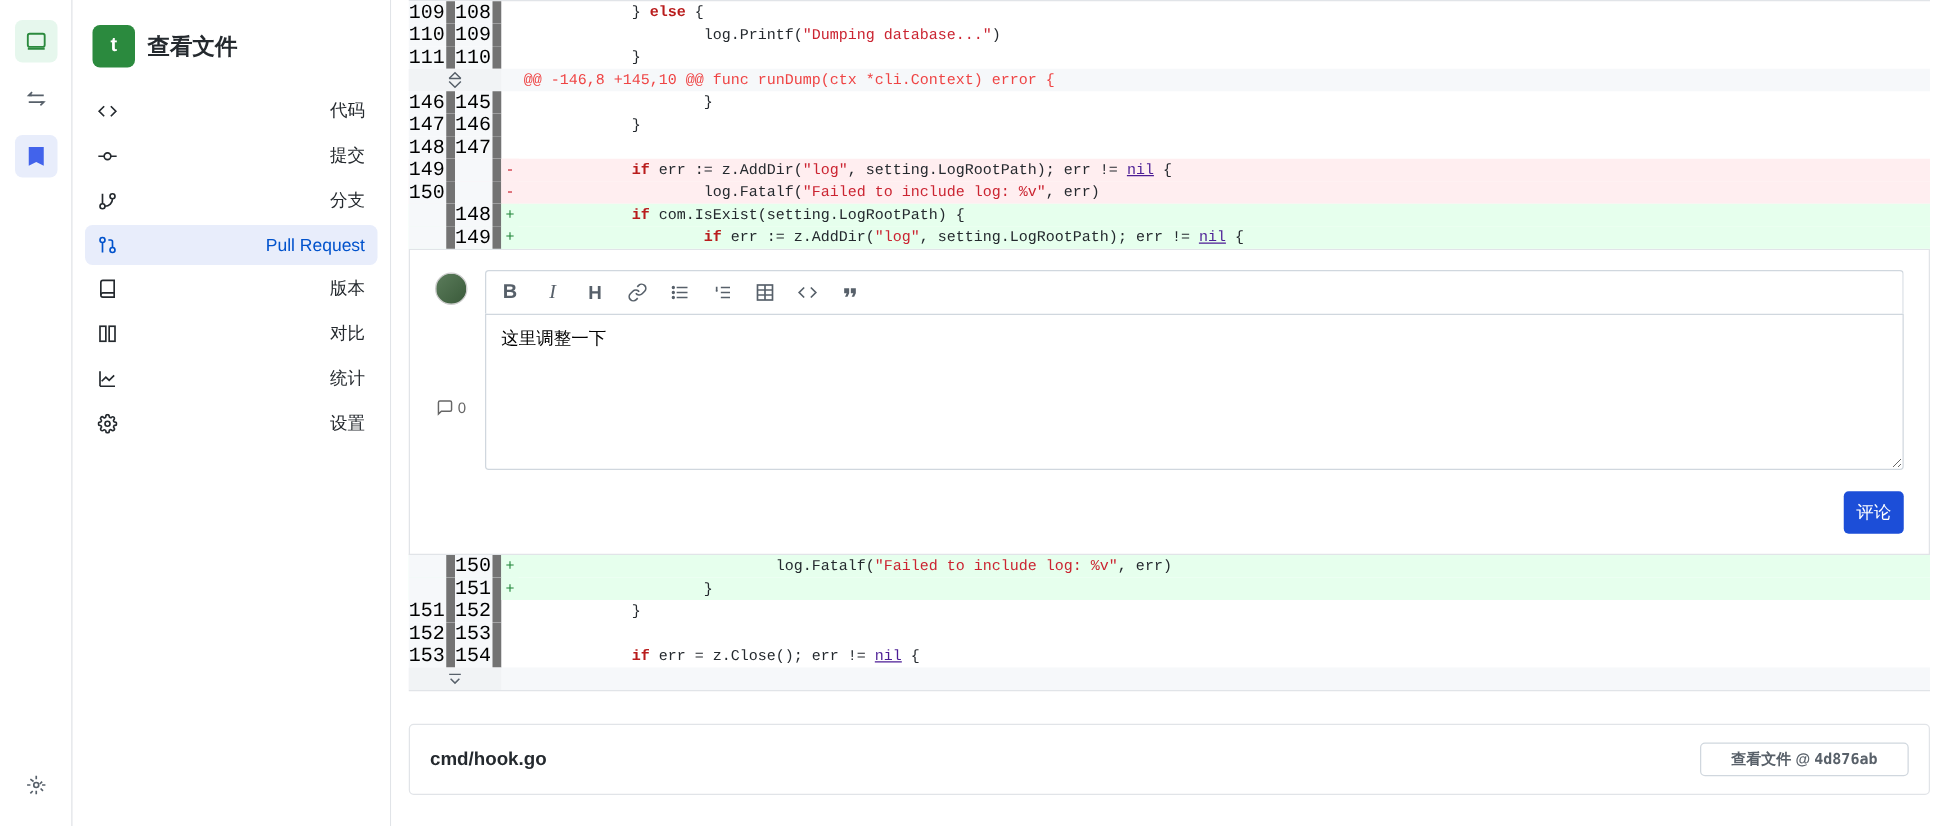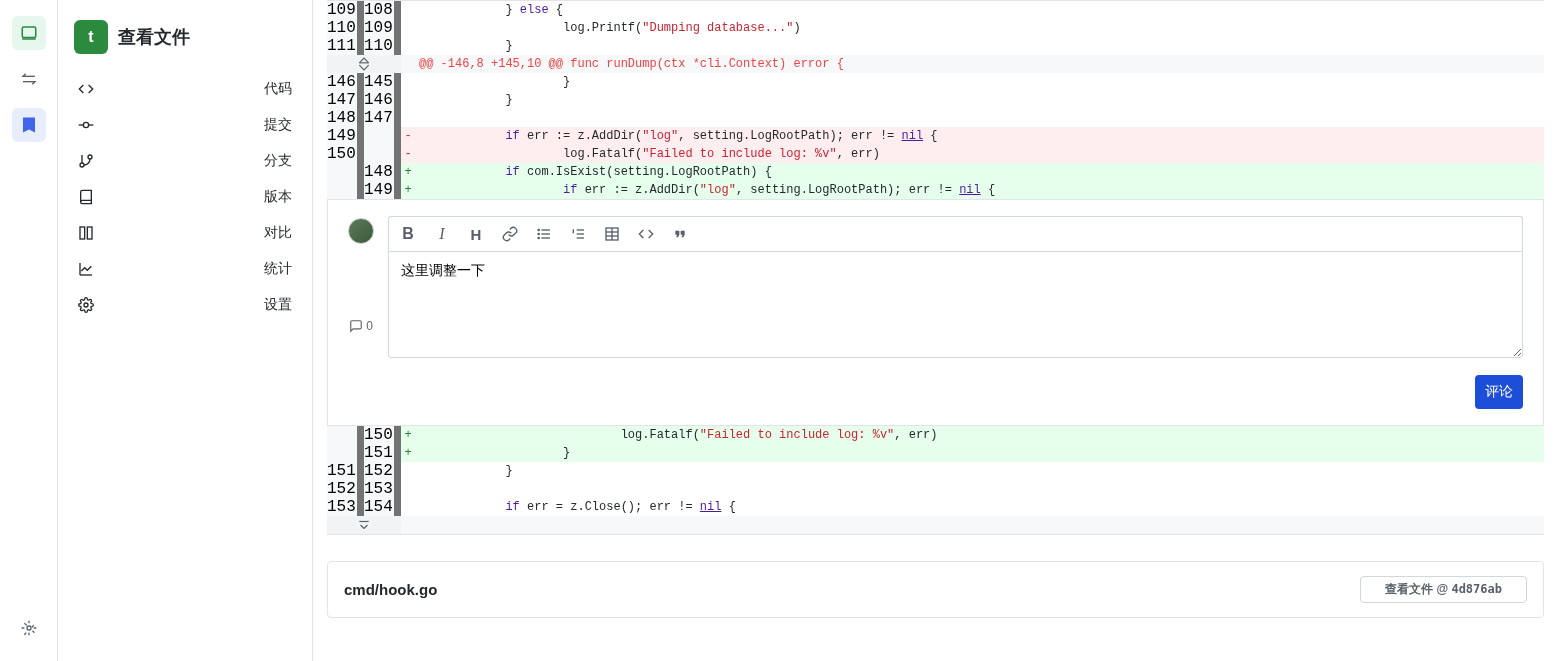--- a/index.html
+++ b/index.html
@@ -23,32 +23,32 @@
 .row { display:flex; min-height:18px; line-height:18px; }
 .ln { width:37px; text-align:right; padding-right:6px; color:#000000; background:#f6f8fa; border-right:7px solid #737373; user-select:none; font-size:16px; }
 .sign { width:14px; text-align:center; color:#666; }
 .code { flex:1; white-space:pre; padding-left:4px; }
 .row.del { background:#ffeef0; }
 .row.del .sign { color:#cb2431; background:#ffeef0; }
 .row.add { background:#e6ffed; }
 .row.add .sign { color:#22863a; background:#e6ffed; }
 .row.hunk { background:#f6f8fa; }
 .row.hunk .code { color:#ef4444; }
-.kw { color:#4c1d95; font-weight:400; }
+.kw { color:#b91c1c; font-weight:700; }
 .str { color:#cb2431; }
 .nil { color:#4c1d95;text-decoration:underline; }
 .expand { width:74px; background:#f1f3f5; display:flex; align-items:center; justify-content:center; cursor:pointer; }
 .comment-wrap { border:1px solid #e1e4e8; border-top:none; padding:16px 20px; display:flex; gap:14px; }
 .side-icons { display:flex; flex-direction:column; align-items:center; gap:75px; padding-top:2px; }
 .avatar { width:26px; height:26px; border-radius:50%; background:linear-gradient(135deg,#5b7c5b,#3a5a3a); border:1px solid #ccc; }
 .cnt { font-size:12px; color:#666; display:flex; align-items:center; gap:3px; }
 .editor-box { flex:1; }
 .toolbar { border:1px solid #d0d7de; border-bottom:none; padding:8px 10px; display:flex; gap:16px; background:#fff; border-radius:3px 3px 0 0; }
 .tb-btn { width:18px; height:18px; display:flex; align-items:center; justify-content:center; cursor:pointer; color:#57606a; }
-.textarea { width:100%; height:107px; border:1px solid #d0d7de; border-radius:0 0 3px 3px; padding:10px 12px; font-size:14px; resize:vertical; outline:none; font-family:inherit; }
+.textarea { width:100%; height:125px; border:1px solid #d0d7de; border-radius:0 0 3px 3px; padding:10px 12px; font-size:14px; resize:vertical; outline:none; font-family:inherit; }
 .actions { display:flex; justify-content:flex-end; margin-top:14px; }
 .btn-primary { background:#1c4ed8; color:#fff; border:none; padding:8px 10px; border-radius:4px; font-size:14px; cursor:pointer; }
 .file-header { border:1px solid #e1e4e8; border-radius:4px; padding:14px 16px; margin-top:26px; display:flex; justify-content:space-between; align-items:center; }
 .file-name { font-weight:600; font-size:15px; }
 .view-link { font-size:12px; color:#586069; border:1px solid #d0d7de; padding:4px 24px; border-radius:4px; cursor:pointer;font-weight:bold; }
 .view-link .sha { font-family: SFMono-Regular, Consolas, Menlo, monospace; }
 </style>
 </head>
 <body>
 
@@ -104,20 +104,29 @@
       </div>
       <div class="sb-item">
         <svg viewBox="0 0 24 24" fill="none" stroke="currentColor" stroke-width="2">
             <line x1="6" y1="3" x2="6" y2="15"></line>
             <circle cx="18" cy="6" r="3"></circle>
             <circle cx="6" cy="18" r="3"></circle>
             <path d="M18 9a9 9 0 0 1-9 9"></path>
           </svg>
         <span>分支</span>
       </div>
+      <div class="sb-item active">
+        <svg viewBox="0 0 24 24" fill="none" stroke="currentColor" stroke-width="2">
+            <circle cx="18" cy="18" r="3"></circle>
+            <circle cx="6" cy="6" r="3"></circle>
+            <path d="M13 6h3a2 2 0 0 1 2 2v7"></path>
+            <line x1="6" y1="9" x2="6" y2="21"></line>
+          </svg>
+        <span>Pull Request</span>
+      </div>
       <div class="sb-item">
         <svg viewBox="0 0 24 24" fill="none" stroke="currentColor" stroke-width="2">
             <path d="M4 19.5A2.5 2.5 0 0 1 6.5 17H20"></path>
             <path d="M6.5 2H20v20H6.5A2.5 2.5 0 0 1 4 19.5v-15A2.5 2.5 0 0 1 6.5 2z"></path>
           </svg>
         <span>版本</span>
       </div>
       <div class="sb-item">
         <svg viewBox="0 0 24 24" fill="none" stroke="currentColor" stroke-width="2">
             <rect x="3" y="3" width="7" height="18"></rect>

